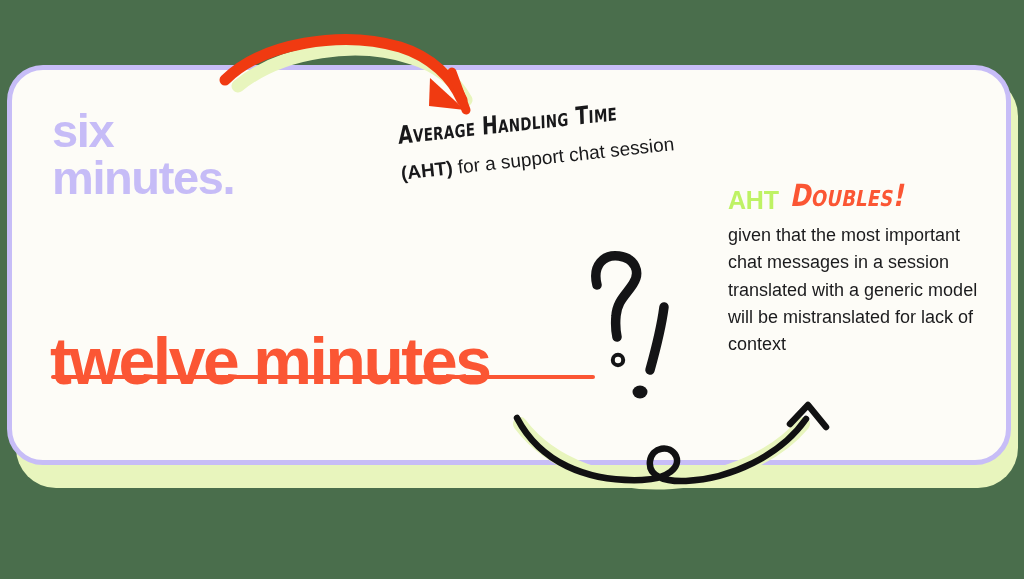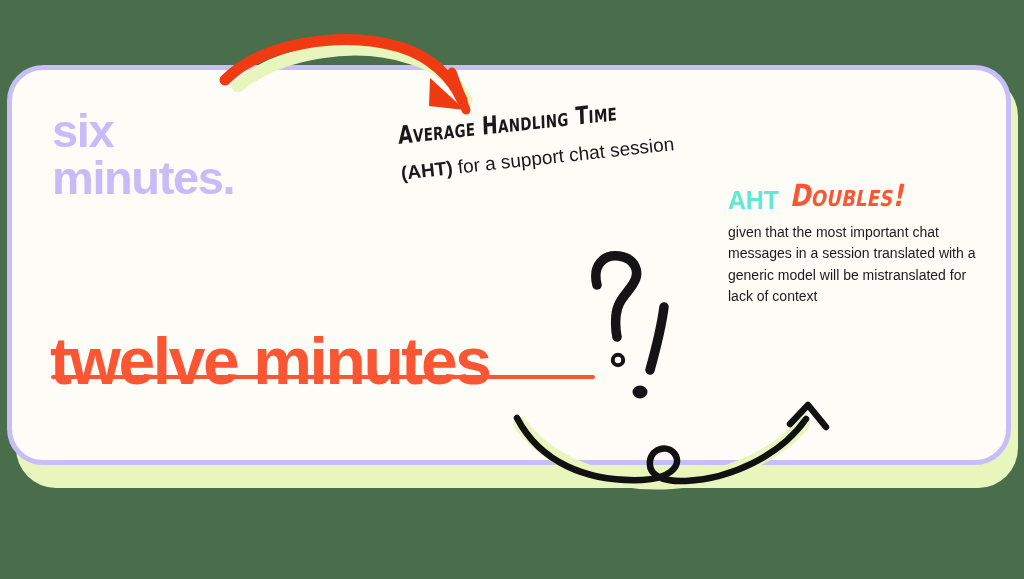--- a/index.html
+++ b/index.html
@@ -125,36 +125,36 @@
   }
   .right-block .headline {
     display: flex;
     align-items: baseline;
     gap: 9px;
     margin-bottom: 7px;
   }
   .right-block .hl-bold {
     font-size: 25px;
     font-weight: bold;
-    color: #5eead4;
+    color: #bef264;
     letter-spacing: -0.2px;
   }
   .right-block .hl-hand {
     font-family: "DejaVu Sans", sans-serif;
     font-size: 25px;
     font-weight: bold;
     color: #fb5634;
     letter-spacing: 0.2px;
     font-variant: small-caps;
     transform: skewX(-11deg) scaleY(1.22) translateY(-1px);
     transform-origin: left bottom;
     white-space: nowrap;
   }
   .right-block .body-copy {
-    font-size: 14px;
+    font-size: 18px;
     line-height: 1.52;
     color: #1b1b1d;
   }
 
   
   .ink {
     position: absolute;
     left: 0; top: 0;
     width: 1024px;
     height: 579px;

